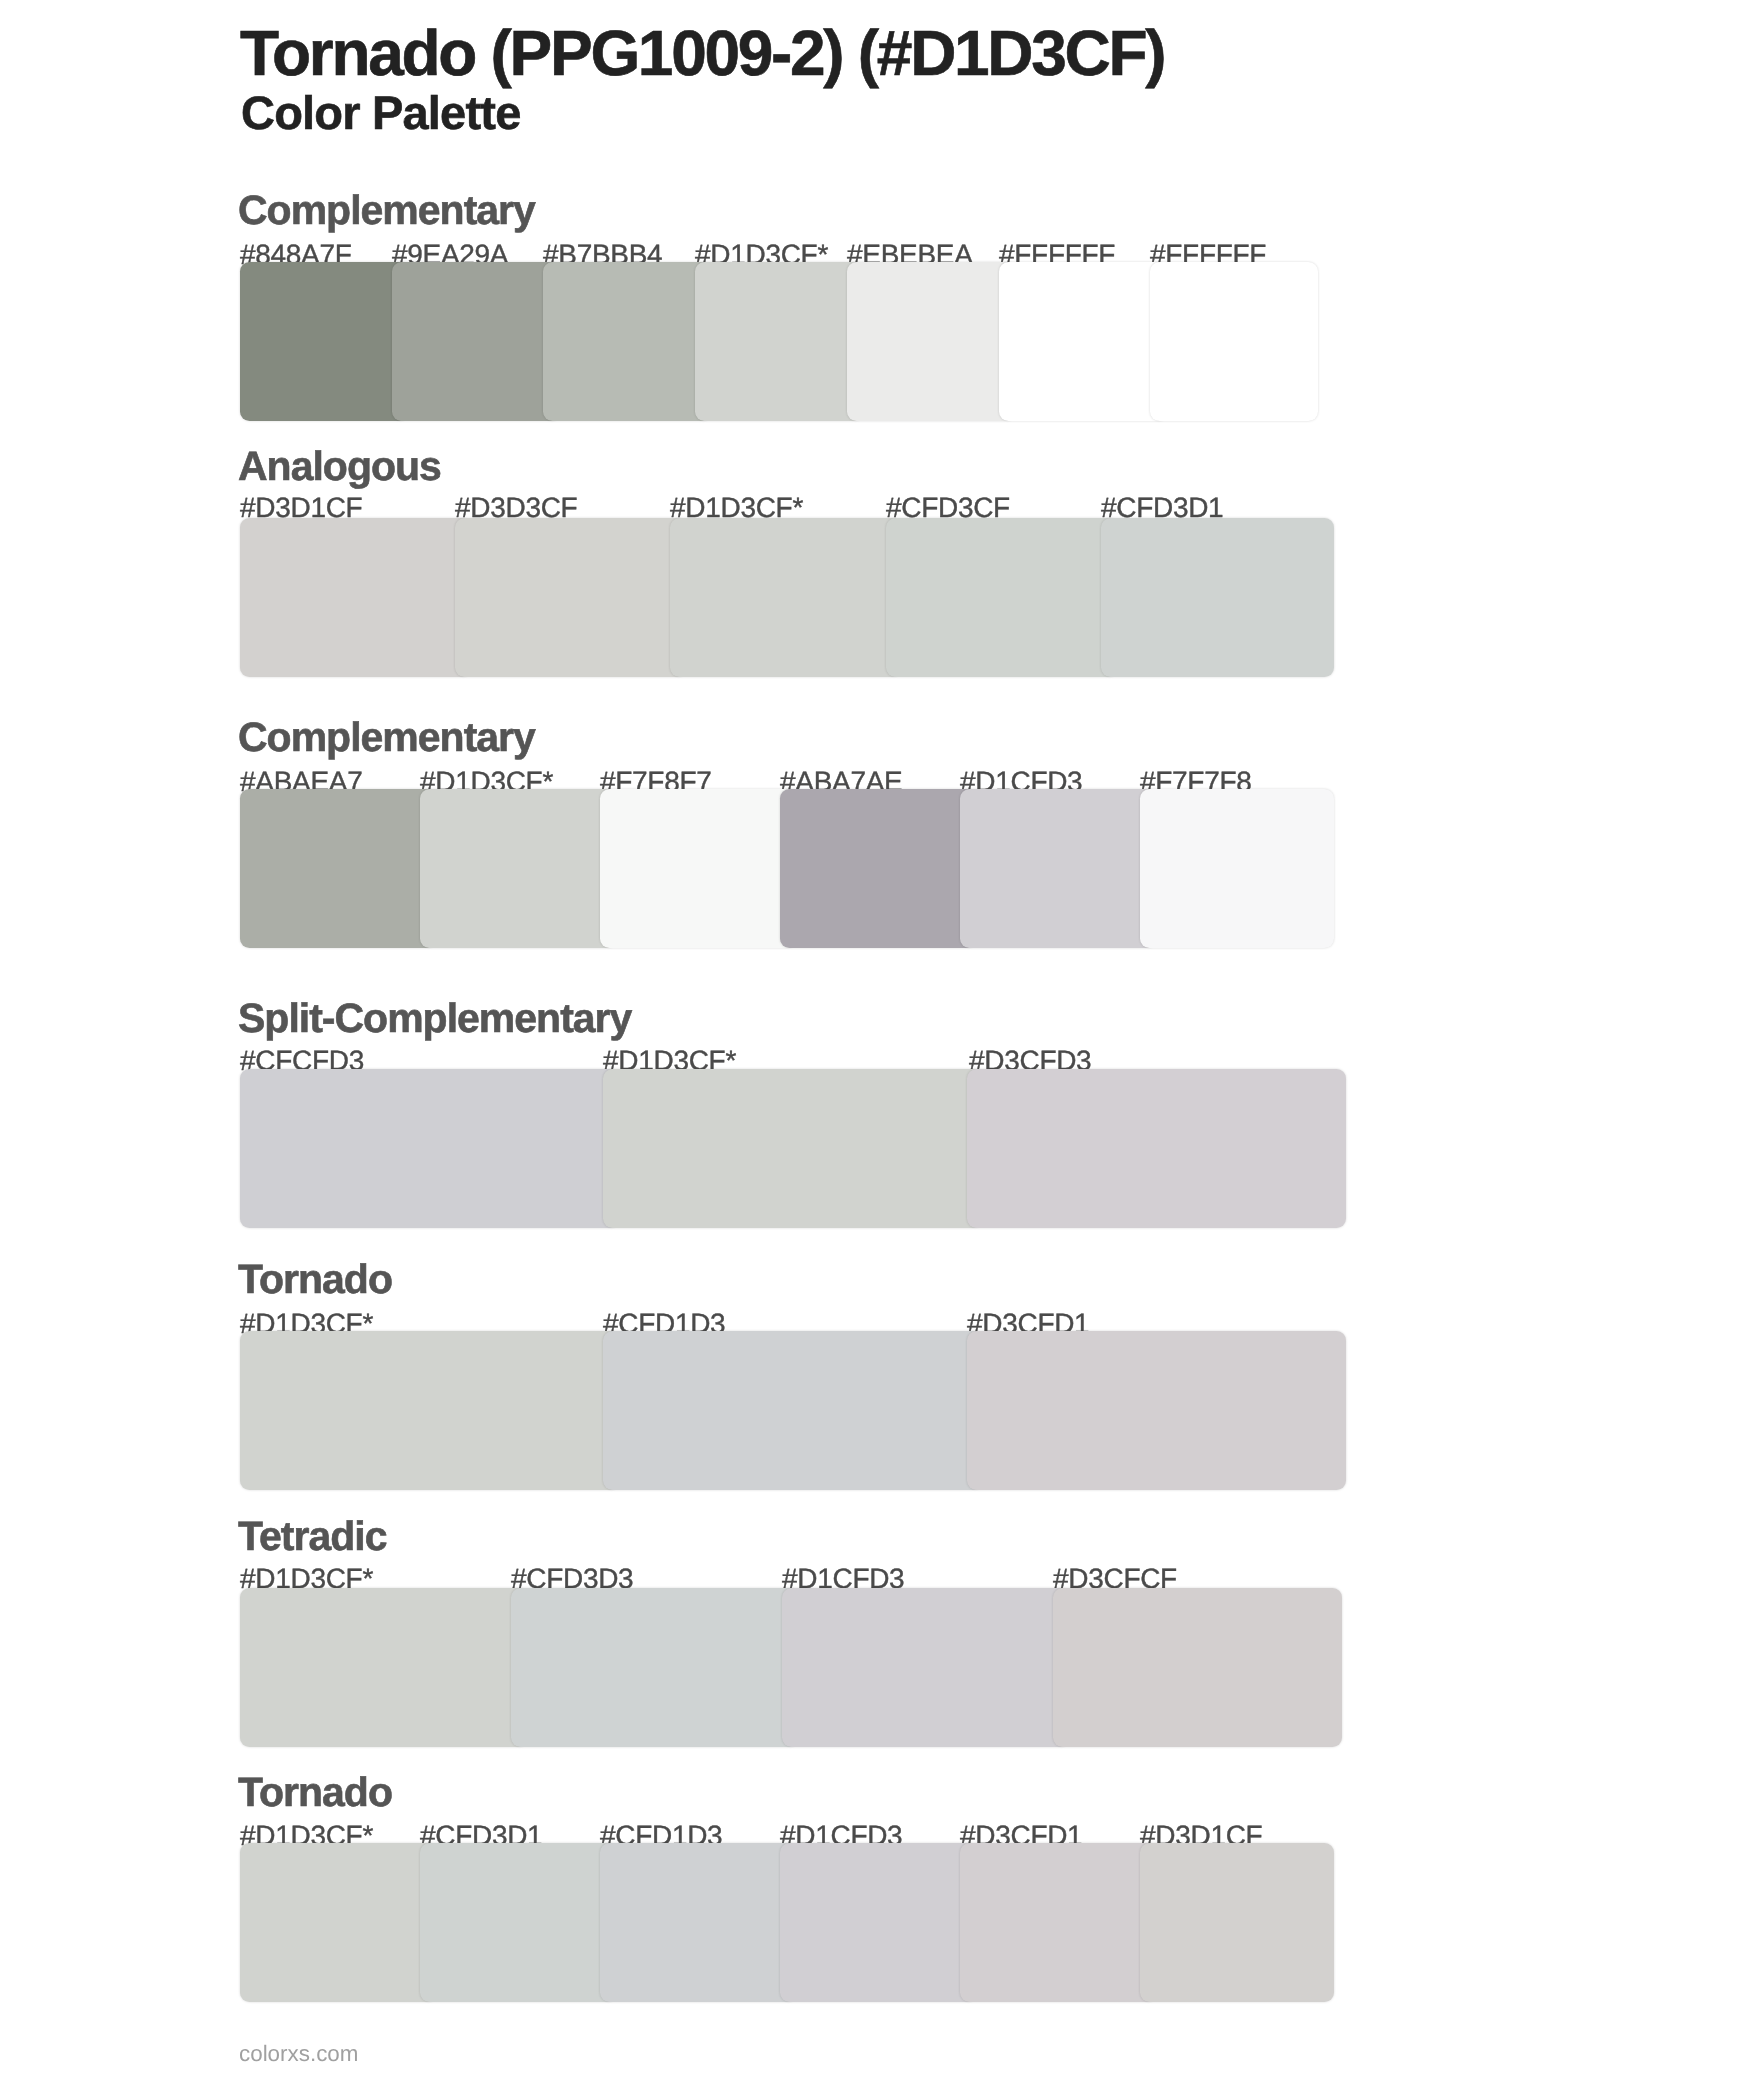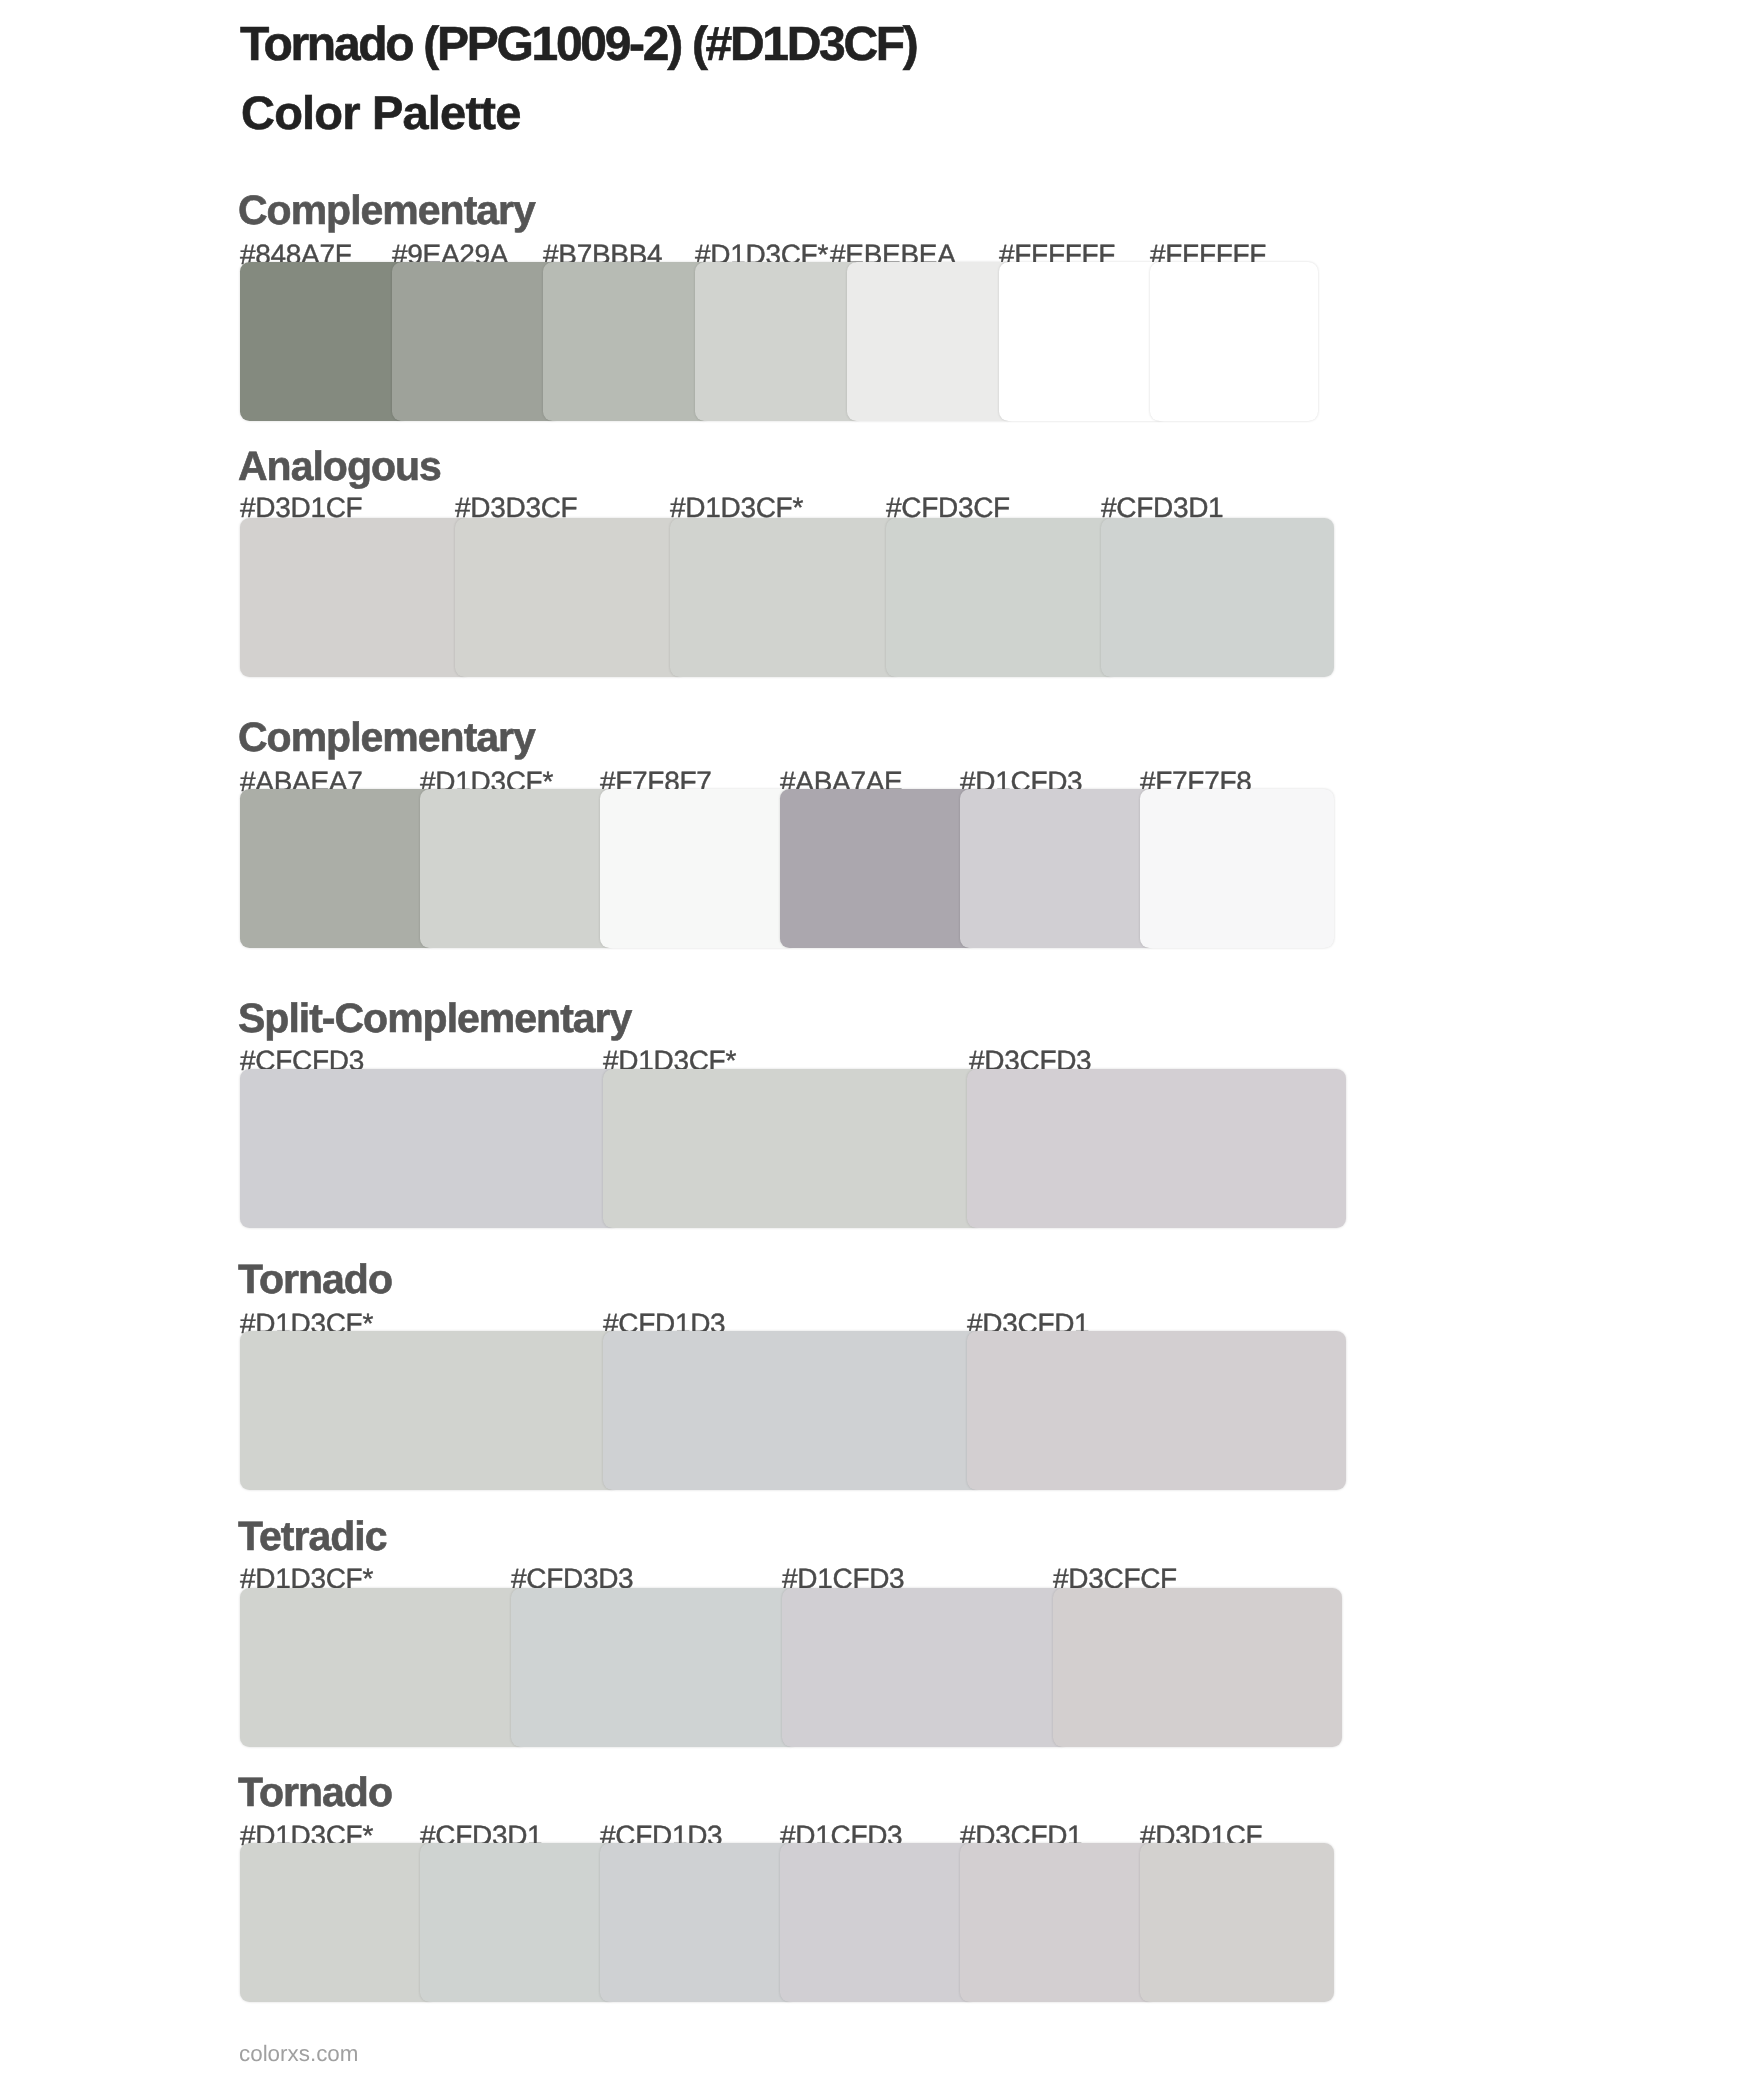--- a/index.html
+++ b/index.html
@@ -2,21 +2,21 @@
 <html style="font-size:12.8px"><head>
 <meta charset="utf-8">
 <title>Color Palette</title>
 <style>
   html,body{margin:0;padding:0;background:#ffffff;}
   body{width:1757px;height:2077px;overflow:hidden;
        font-family:"Liberation Sans",sans-serif;
        -webkit-font-smoothing:antialiased;text-rendering:geometricPrecision;}
   .page{position:relative;width:1757px;height:2077px;background:#fff;}
   .hdr{position:absolute;left:0;top:0;}
-  .title{position:absolute;left:240px;top:21px;font-size:48px;font-weight:700;letter-spacing:-2.3px;
+  .title{position:absolute;left:240px;top:21px;font-size:64px;font-weight:700;letter-spacing:-2.3px;
          color:#222222;line-height:1;white-space:nowrap;margin:0;
          -webkit-text-stroke:0.6px #222222;}
   .subtitle{position:absolute;left:241px;top:89px;font-size:47px;font-weight:700;letter-spacing:-0.8px;
             color:#222222;line-height:1;white-space:nowrap;margin:0;
             -webkit-text-stroke:0.6px #222222;}
   .sec{position:absolute;left:0;top:0;}
   .sec-title{position:absolute;left:238px;margin:0;font-size:41px;font-weight:700;letter-spacing:-1px;
              color:#555555;line-height:1;white-space:nowrap;
              -webkit-text-stroke:0.6px #555555;}
   .labels{position:absolute;left:240px;height:24px;}
@@ -39,21 +39,21 @@
     <h2 class="subtitle">Color Palette</h2>
   </header>
 
   <section class="sec">
     <h2 class="sec-title" style="top:190px">Complementary</h2>
     <div class="labels" style="top:239px">
       <div class="lbl" style="left:0px">#848A7F</div>
       <div class="lbl" style="left:152px">#9EA29A</div>
       <div class="lbl" style="left:303px">#B7BBB4</div>
       <div class="lbl" style="left:455px">#D1D3CF*</div>
-      <div class="lbl" style="left:590px">#EBEBEA</div>
+      <div class="lbl" style="left:607px">#EBEBEA</div>
       <div class="lbl" style="left:759px">#FFFFFF</div>
       <div class="lbl" style="left:910px">#FFFFFF</div>
     </div>
     <div class="swatches" style="top:262px">
       <div class="sw" style="left: 0px; width: 169px; z-index: 1; background-color: rgb(132, 138, 127);"></div>
       <div class="sw" style="left: 152px; width: 169px; z-index: 2; background-color: rgb(158, 162, 154);"></div>
       <div class="sw" style="left: 303px; width: 169px; z-index: 3; background-color: rgb(183, 187, 180);"></div>
       <div class="sw" style="left: 455px; width: 169px; z-index: 4; background-color: rgb(209, 211, 207);"></div>
       <div class="sw" style="left: 607px; width: 169px; z-index: 5; background-color: rgb(235, 235, 234);"></div>
       <div class="sw" style="left: 759px; width: 169px; z-index: 6; background-color: rgb(255, 255, 255);"></div>

